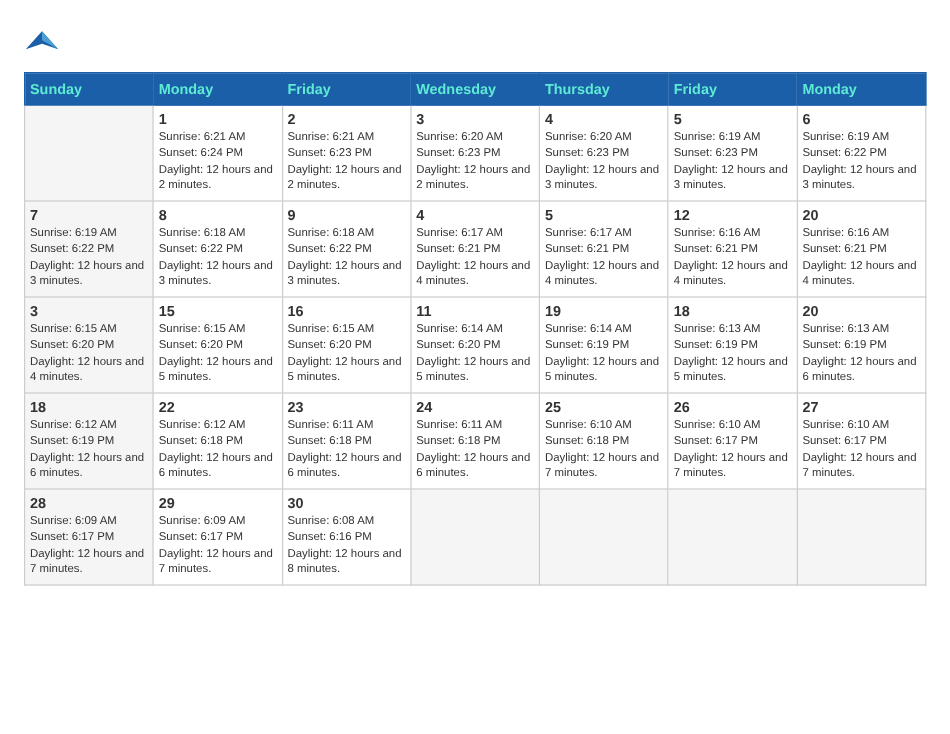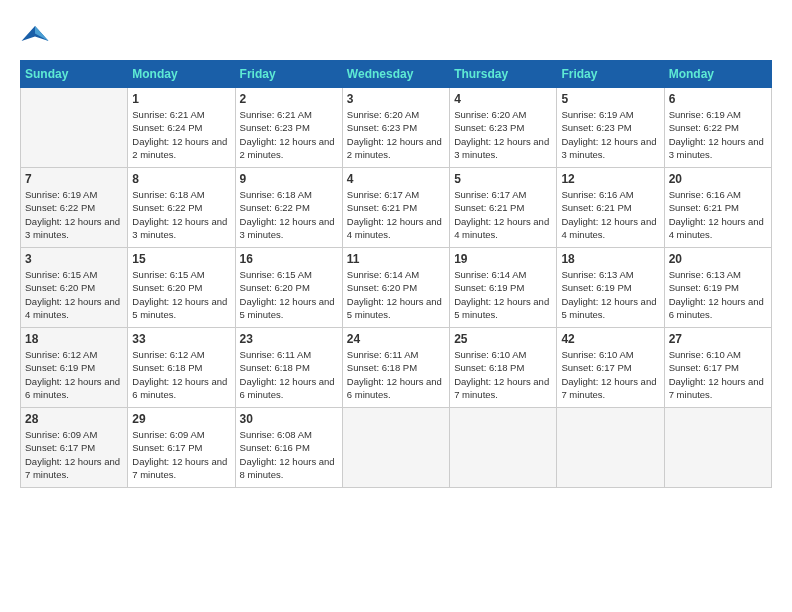--- a/index.html
+++ b/index.html
@@ -140,25 +140,25 @@
         <td><span class="day-num">3</span><span class="cell-text">Sunrise: 6:15 AM<br>Sunset: 6:20 PM<br>Daylight: 12 hours and 4 minutes.</span></td>
         <td><span class="day-num">15</span><span class="cell-text">Sunrise: 6:15 AM<br>Sunset: 6:20 PM<br>Daylight: 12 hours and 5 minutes.</span></td>
         <td><span class="day-num">16</span><span class="cell-text">Sunrise: 6:15 AM<br>Sunset: 6:20 PM<br>Daylight: 12 hours and 5 minutes.</span></td>
         <td><span class="day-num">11</span><span class="cell-text">Sunrise: 6:14 AM<br>Sunset: 6:20 PM<br>Daylight: 12 hours and 5 minutes.</span></td>
         <td><span class="day-num">19</span><span class="cell-text">Sunrise: 6:14 AM<br>Sunset: 6:19 PM<br>Daylight: 12 hours and 5 minutes.</span></td>
         <td><span class="day-num">18</span><span class="cell-text">Sunrise: 6:13 AM<br>Sunset: 6:19 PM<br>Daylight: 12 hours and 5 minutes.</span></td>
         <td><span class="day-num">20</span><span class="cell-text">Sunrise: 6:13 AM<br>Sunset: 6:19 PM<br>Daylight: 12 hours and 6 minutes.</span></td>
       </tr>
       <tr>
         <td><span class="day-num">18</span><span class="cell-text">Sunrise: 6:12 AM<br>Sunset: 6:19 PM<br>Daylight: 12 hours and 6 minutes.</span></td>
-        <td><span class="day-num">33</span><span class="cell-text">Sunrise: 6:12 AM<br>Sunset: 6:18 PM<br>Daylight: 12 hours and 6 minutes.</span></td>
+        <td><span class="day-num">22</span><span class="cell-text">Sunrise: 6:12 AM<br>Sunset: 6:18 PM<br>Daylight: 12 hours and 6 minutes.</span></td>
         <td><span class="day-num">23</span><span class="cell-text">Sunrise: 6:11 AM<br>Sunset: 6:18 PM<br>Daylight: 12 hours and 6 minutes.</span></td>
         <td><span class="day-num">24</span><span class="cell-text">Sunrise: 6:11 AM<br>Sunset: 6:18 PM<br>Daylight: 12 hours and 6 minutes.</span></td>
         <td><span class="day-num">25</span><span class="cell-text">Sunrise: 6:10 AM<br>Sunset: 6:18 PM<br>Daylight: 12 hours and 7 minutes.</span></td>
-        <td><span class="day-num">42</span><span class="cell-text">Sunrise: 6:10 AM<br>Sunset: 6:17 PM<br>Daylight: 12 hours and 7 minutes.</span></td>
+        <td><span class="day-num">26</span><span class="cell-text">Sunrise: 6:10 AM<br>Sunset: 6:17 PM<br>Daylight: 12 hours and 7 minutes.</span></td>
         <td><span class="day-num">27</span><span class="cell-text">Sunrise: 6:10 AM<br>Sunset: 6:17 PM<br>Daylight: 12 hours and 7 minutes.</span></td>
       </tr>
       <tr>
         <td><span class="day-num">28</span><span class="cell-text">Sunrise: 6:09 AM<br>Sunset: 6:17 PM<br>Daylight: 12 hours and 7 minutes.</span></td>
         <td><span class="day-num">29</span><span class="cell-text">Sunrise: 6:09 AM<br>Sunset: 6:17 PM<br>Daylight: 12 hours and 7 minutes.</span></td>
         <td><span class="day-num">30</span><span class="cell-text">Sunrise: 6:08 AM<br>Sunset: 6:16 PM<br>Daylight: 12 hours and 8 minutes.</span></td>
         <td class="empty-cell"></td>
         <td class="empty-cell"></td>
         <td class="empty-cell"></td>
         <td class="empty-cell"></td>

